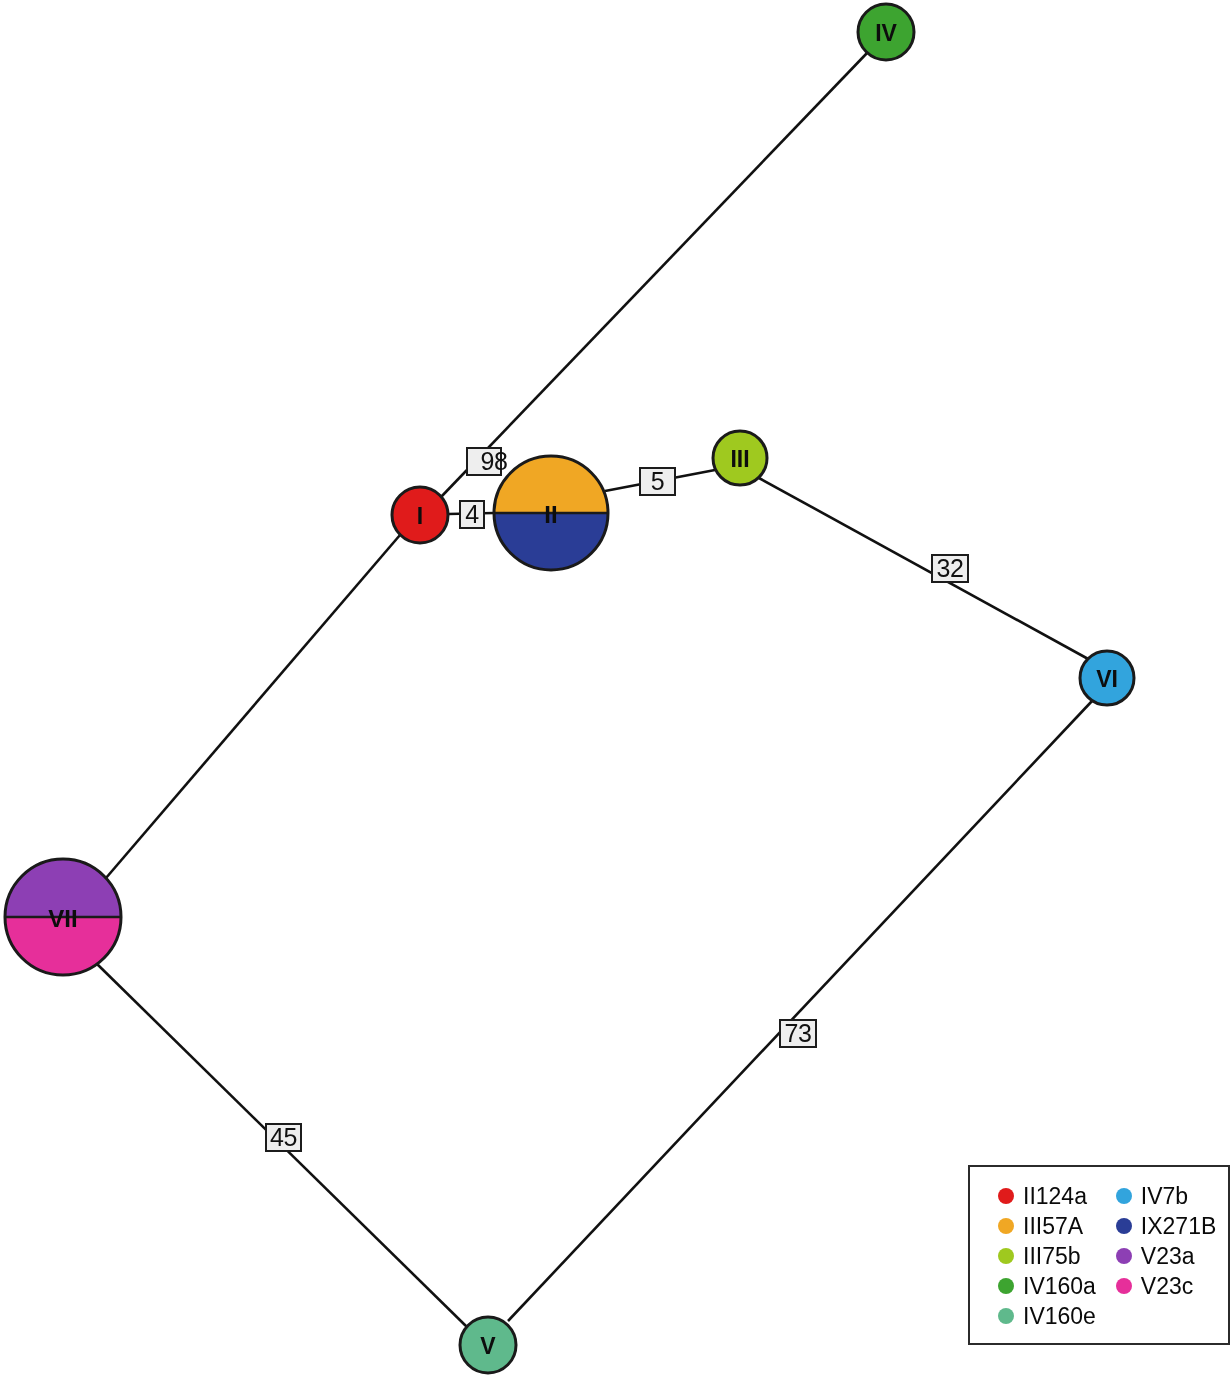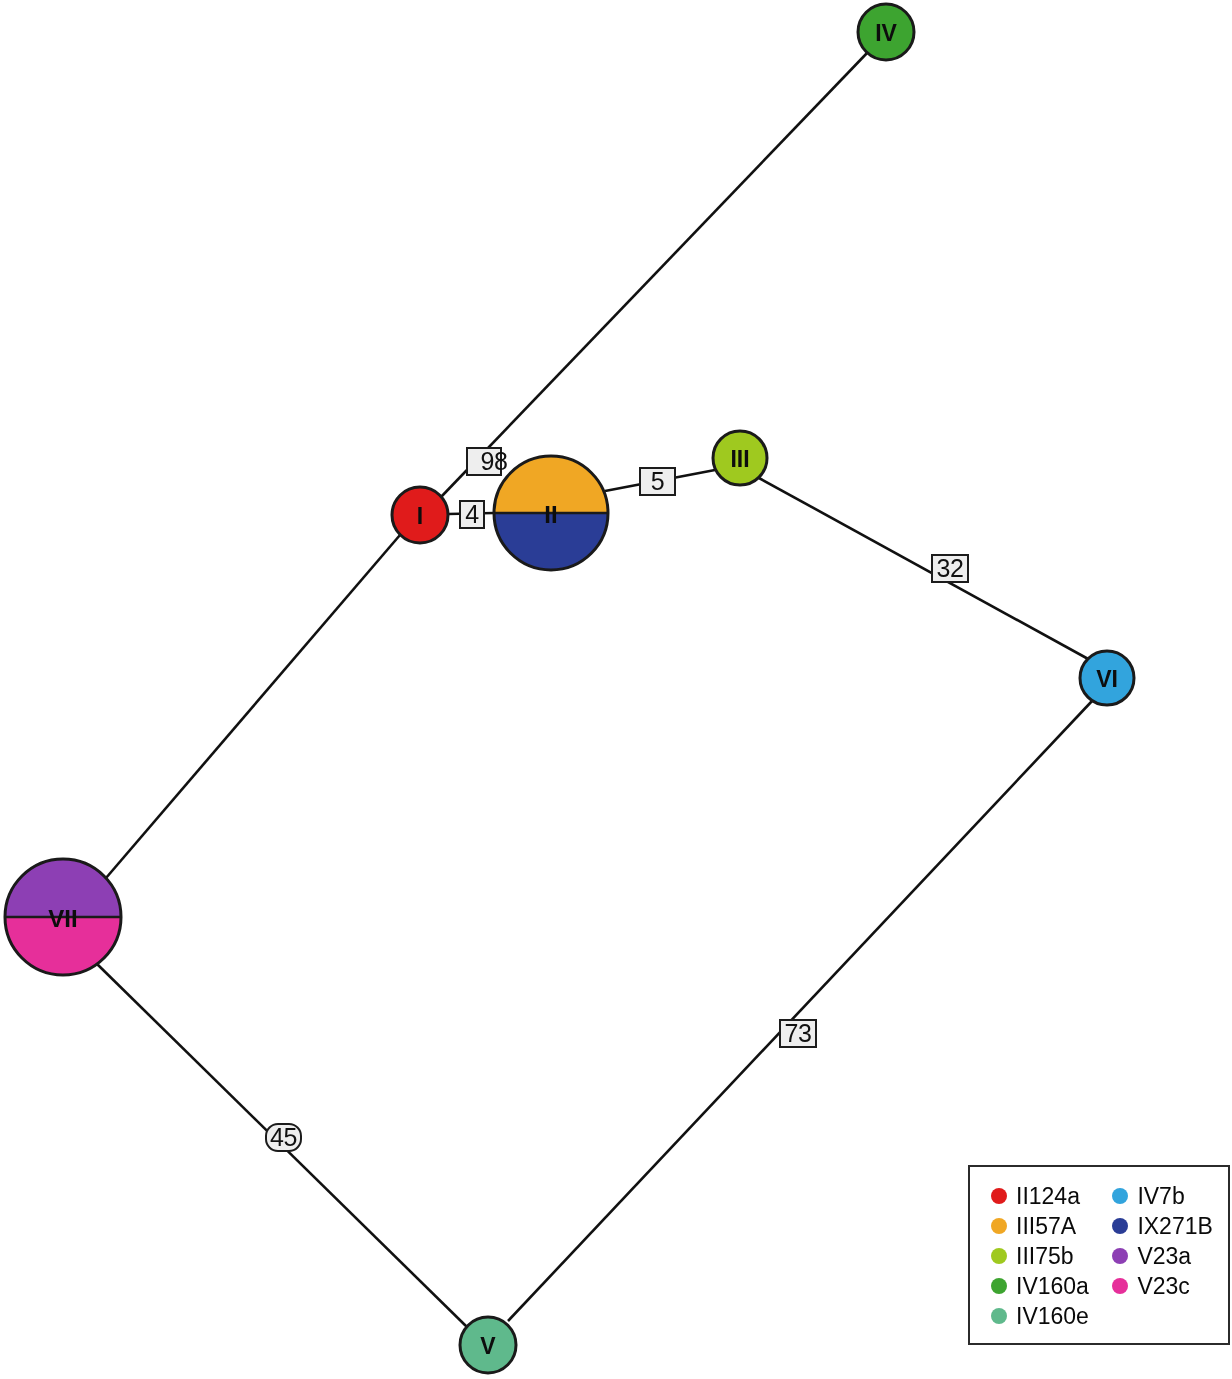--- a/index.html
+++ b/index.html
@@ -46,21 +46,21 @@
     color: #111111;
     line-height: 1;
     letter-spacing: -0.5px;
   }
   #legend-box {
     position: absolute;
     left: 968px; top: 1165px;
     width: 262px; height: 180px;
     background: #ffffff;
     border: 2.5px solid #2b2b2b;
-    padding: 14px 0 0 21px;
+    padding: 14px 0 0 28px;
     display: flex;
     flex-direction: row;
     align-items: flex-start;
   }
   .legend-col {
     display: flex;
     flex-direction: column;
   }
   .legend-col.col-left { width: 126px; }
   .legend-col.col-right { width: 120px; }
@@ -167,21 +167,21 @@
 <div class="edge-label-box" style="left:459px; top:500px; width:26px; height:29px;">4</div>
 
 <div class="edge-label-box" style="left:466px; top:447px; width:36px; height:29px;padding-left:20px;">98</div>
 
 <div class="edge-label-box" style="left:639px; top:467px; width:37px; height:29px;">5</div>
 
 <div class="edge-label-box" style="left:904px; top:554px; width:38px; height:29px;margin-left:27px;">32</div>
 
 <div class="edge-label-box" style="left:779px; top:994px; width:38px; height:29px;margin-top:25px;">73</div>
 
-<div class="edge-label-box" style="left:265px; top:1123px; width:37px; height:29px;border-radius:13px;">45</div>
+<div class="edge-label-box" style="left:265px; top:1123px; width:37px; height:29px;">45</div>
 
 <div id="legend-box">
   <div class="legend-col col-left">
     <div class="legend-entry">
       <span class="legend-swatch" style="background:#e01b1b;"></span>
       <span class="legend-text">II124a</span>
     </div>
     <div class="legend-entry">
       <span class="legend-swatch" style="background:#f0a724;"></span>
       <span class="legend-text">III57A</span>

